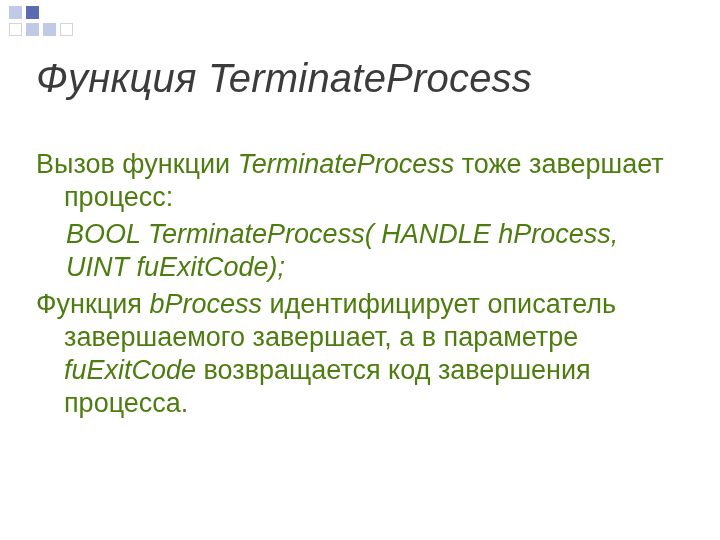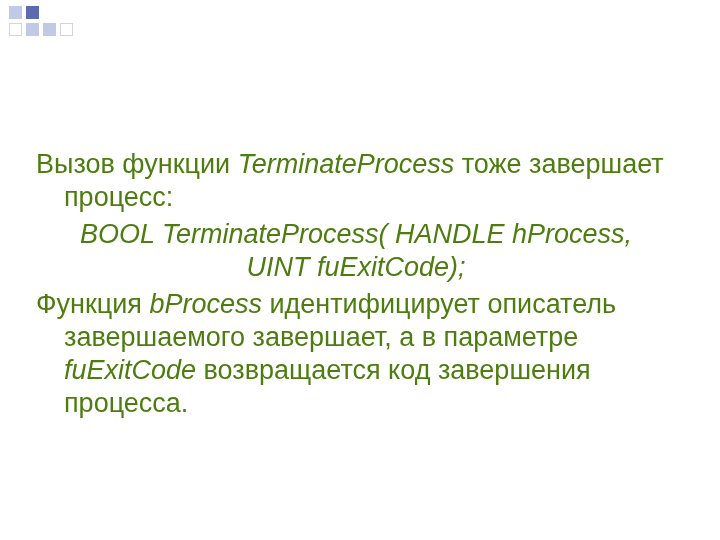--- a/index.html
+++ b/index.html
@@ -52,38 +52,38 @@
     color: #4d7c0f;
   }
   .body p {
     margin: 0 0 4px 0;
   }
   .para-hang {
     text-indent: -28px;
     padding-left: 28px;
   }
   .sig {
-    text-align: center;
     font-style: italic;
     padding: 0 30px;
   }
   .ital { font-style: italic; }
 </style>
 </head>
 <body>
 
 <div class="slide">
 
   <div class="deco d1"></div>
   <div class="deco d2"></div>
   <div class="deco d3"></div>
   <div class="deco d4"></div>
   <div class="deco d5"></div>
   <div class="deco d6"></div>
 
+  <div class="title">Функция TerminateProcess</div>
 
   <div class="body">
     <p class="para-hang">
       <span>Вызов функции </span><span class="ital">TerminateProcess</span><span> тоже завершает процесс:</span>
     </p>
     <p class="sig">
       <span class="ital">BOOL TerminateProcess( HANDLE hProcess, UINT fuExitCode</span><span>);</span>
     </p>
     <p class="para-hang">
       <span>Функция </span><span class="ital">bProcess</span><span> идентифицирует описатель завершаемого завершает, а в параметре </span><span class="ital">fuExitCode</span><span> возвращается код завершения процесса.</span>

